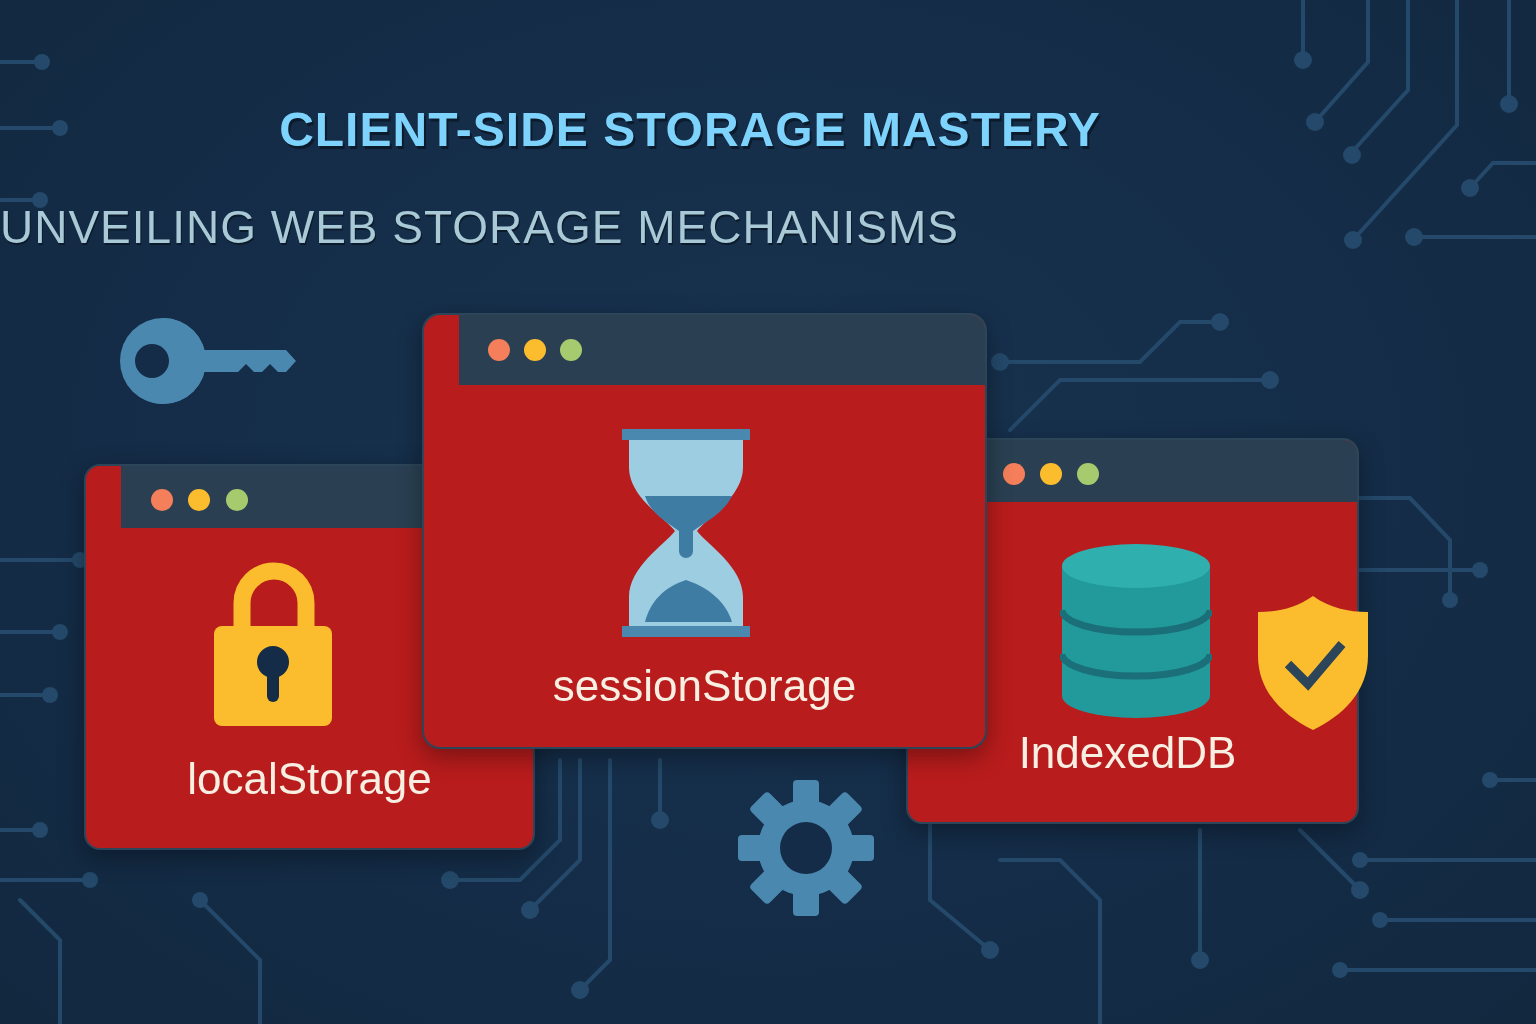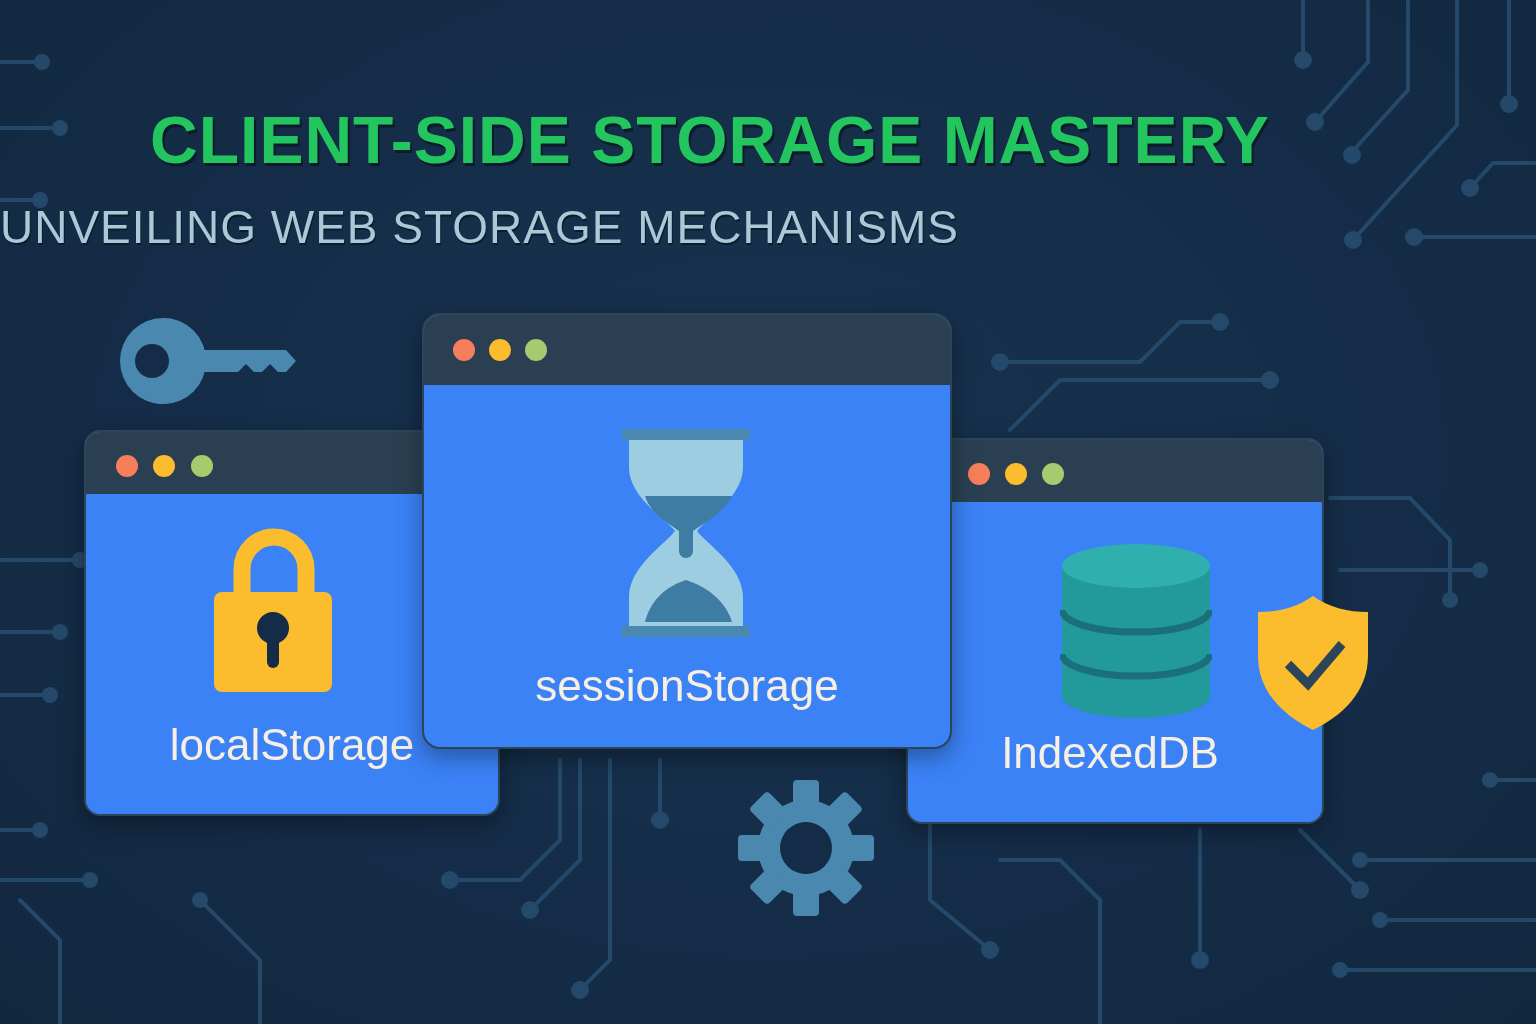--- a/index.html
+++ b/index.html
@@ -1,21 +1,21 @@
 <!DOCTYPE html>
 <html><head>
 <meta charset="utf-8">
 <style>
   html,body{margin:0;padding:0;}
   body{width:1536px;height:1024px;overflow:hidden;background:#142c47;position:relative;font-family:"DejaVu Sans","Liberation Sans",sans-serif;}
   .bg{position:absolute;inset:0;background:radial-gradient(ellipse at 50% 45%,#183350 0%,#142c47 60%,#12283f 100%);}
   svg.circuits{position:absolute;left:0;top:0;}
-  .title{position:absolute;left:0;width:1380px;top:102px;text-align:center;font-family:"Liberation Sans",sans-serif;font-weight:bold;font-size:66px;color:#22c55e;letter-spacing:1px;text-shadow:2px 3px 0 #0c1b2c;padding-left:20px;}
+  .title{position:absolute;left:0;width:1380px;top:102px;text-align:center;font-family:"Liberation Sans",sans-serif;font-weight:bold;font-size:48px;color:#7dd3fc;letter-spacing:1px;text-shadow:2px 3px 0 #0c1b2c;}
   .subtitle{position:absolute;left:0;width:1396px;top:200px;text-align:left;font-family:"Liberation Sans",sans-serif;font-size:46px;color:#a9c9d6;letter-spacing:1px;text-shadow:1px 2px 0 #0c1b2c;}
-  .window{position:absolute;border-radius:16px;background:#3b82f6;border:2px solid #2c4558;box-shadow:0 8px 24px rgba(0,0,0,.35);overflow:hidden;}
+  .window{position:absolute;border-radius:16px;background:#b91c1c;border:2px solid #2c4558;box-shadow:0 8px 24px rgba(0,0,0,.35);overflow:hidden;padding-left:35px;}
   .win-bar{height:62px;background:#2a4052;position:relative;}
   .dot{position:absolute;top:23px;width:22px;height:22px;border-radius:50%;}
   .dot.red{background:#f47f5a;}
   .dot.yellow{background:#fbbd2d;}
   .dot.green{background:#a6ca6e;}
   .win-label{position:absolute;left:0;right:0;text-align:center;color:#f8efe3;font-family:"Liberation Sans",sans-serif;font-size:44px;}
   .icon{position:absolute;}
 </style>
 </head>
 <body>
@@ -102,21 +102,21 @@
 <div class="title">CLIENT-SIDE STORAGE MASTERY</div>
 <div class="subtitle">UNVEILING WEB STORAGE MECHANISMS</div>
 
 <svg class="icon" style="left:118px;top:316px;" width="180" height="90" viewBox="0 0 180 90">
   <path fill="#4a88b0" d="M45 2 A43 43 0 1 1 45 88 A43 43 0 0 1 9 67 Z"></path>
   <circle cx="45" cy="45" r="43" fill="#4a88b0"></circle>
   <circle cx="34" cy="45" r="17" fill="#142c47"></circle>
   <path fill="#4a88b0" d="M80 34 H168 L178 45 L168 56 L160 56 L152 48 L144 56 L136 56 L128 48 L120 56 L80 56 Z"></path>
 </svg>
 
-<div class="window" style="left:84px;top:430px;width:412px;height:382px;">
+<div class="window" style="left:84px;top:464px;width:412px;height:382px;">
   <div class="win-bar">
     <span class="dot red" style="left:30px;"></span>
     <span class="dot yellow" style="left:67px;"></span>
     <span class="dot green" style="left:105px;"></span>
   </div>
   <svg class="icon" style="left:128px;top:92px;" width="120" height="175" viewBox="0 0 120 175">
     <path d="M28 72 V45 A32 32 0 0 1 92 45 V72" fill="none" stroke="#fbbd2d" stroke-width="17"></path>
     <rect x="0" y="68" width="118" height="100" rx="8" fill="#fbbd2d"></rect>
     <circle cx="59" cy="104" r="16" fill="#142c47"></circle>
     <rect x="53" y="108" width="12" height="36" rx="6" fill="#142c47"></rect>

